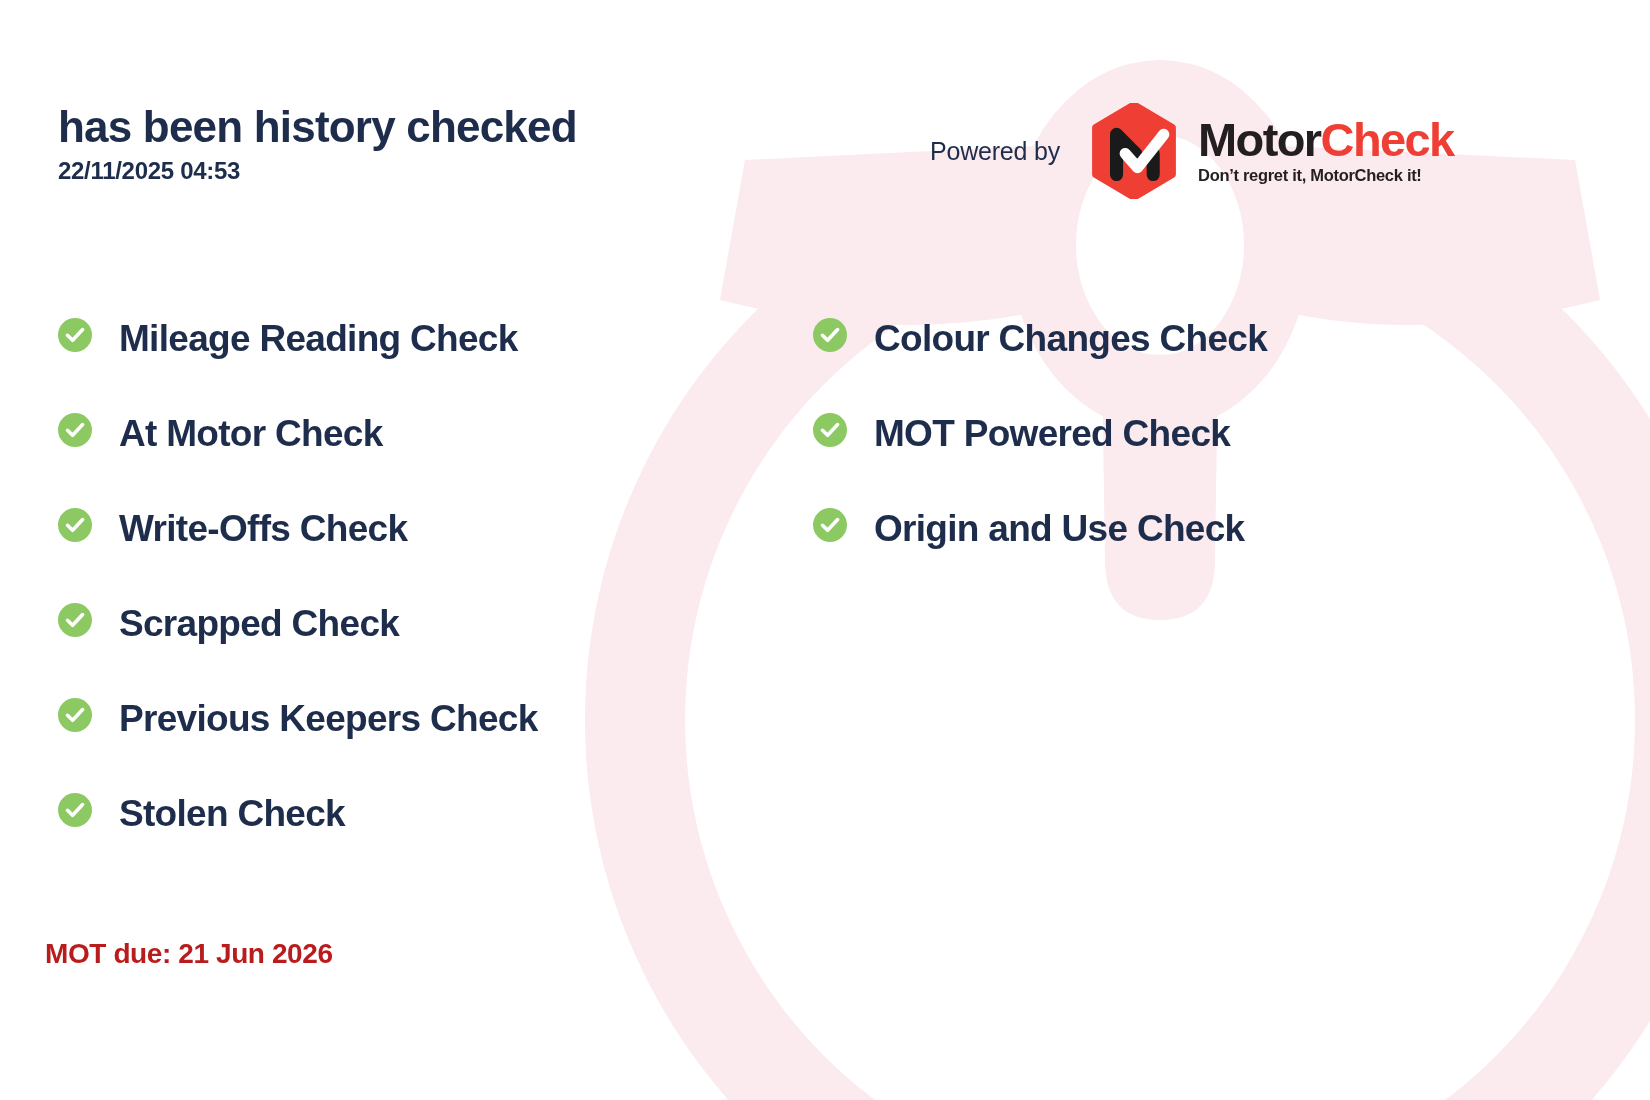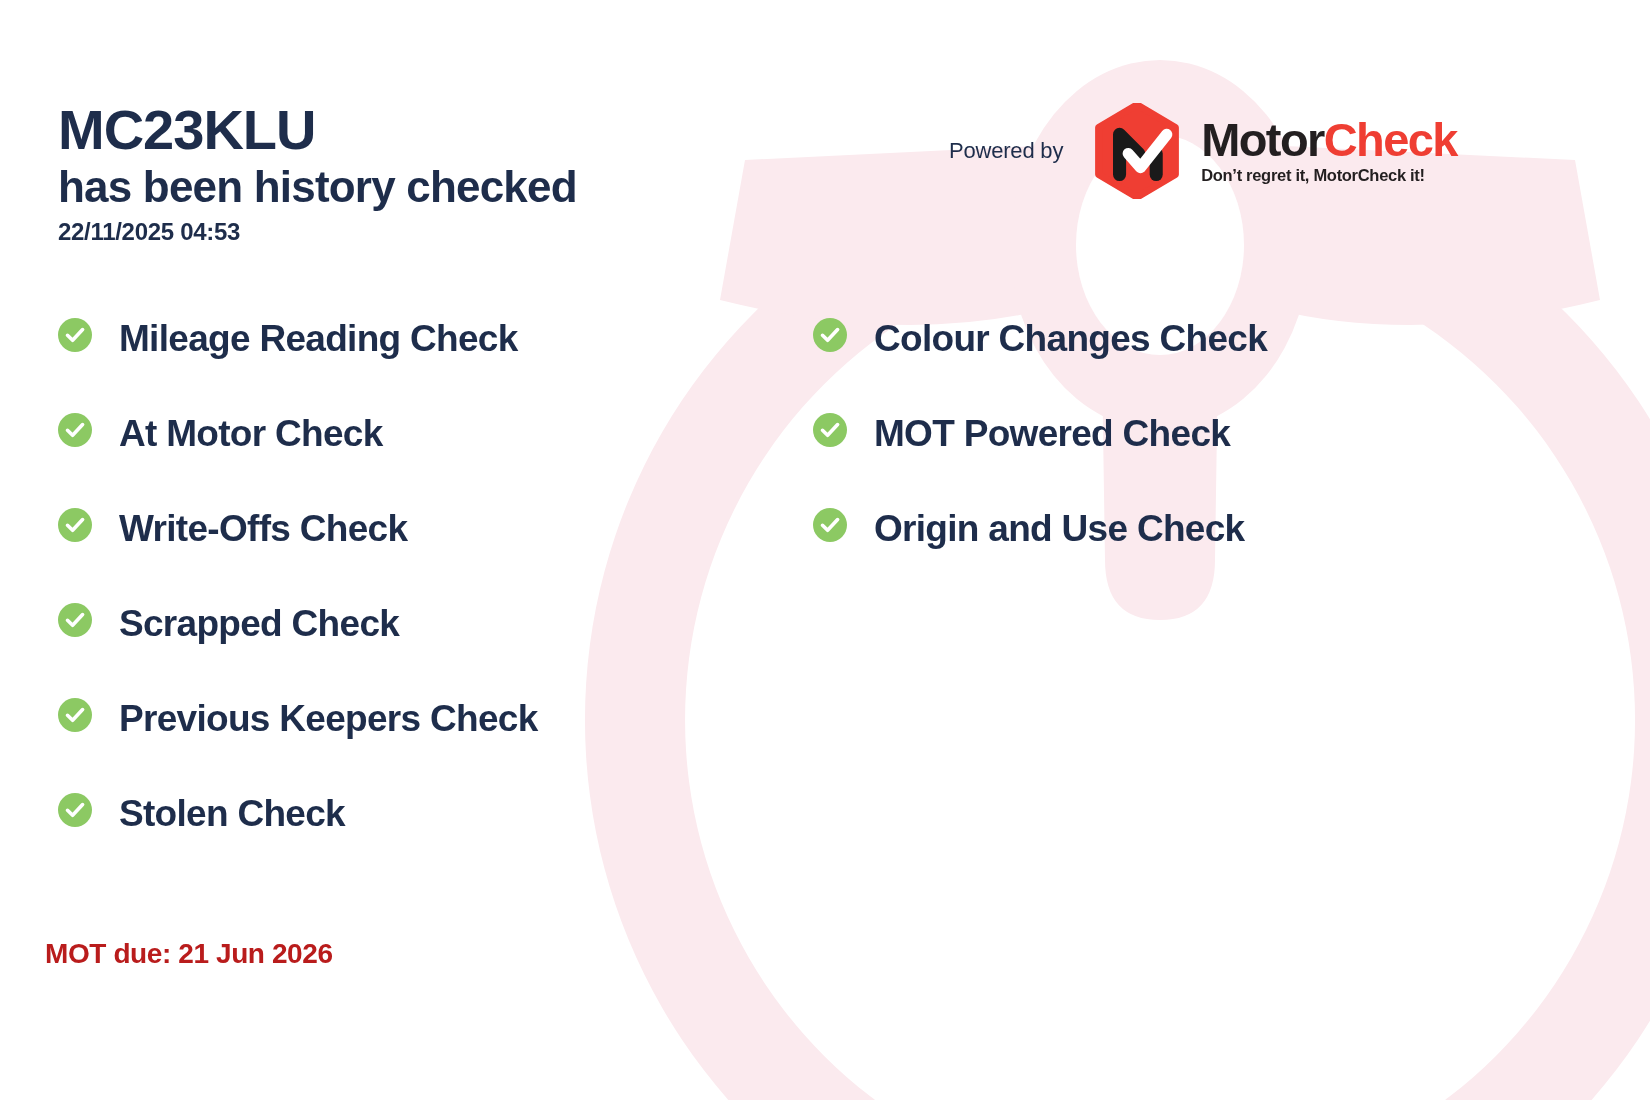--- a/index.html
+++ b/index.html
@@ -38,26 +38,25 @@
   
   #powered-block {
     position: absolute;
     top: 103px;
     left: 930px;
     display: flex;
     align-items: center;
   }
 
   #powered-label {
-    font-size: 22px;
+    font-size: 25px;
     font-weight: 500;
     color: #1e2d4b;
     letter-spacing: -0.2px;
     white-space: nowrap;
-    margin-left: 19px;
   }
 
   #logo-lockup {
     display: flex;
     align-items: center;
     margin-left: 30px;
   }
 
   #logo-mark {
     width: 88px;
@@ -232,21 +231,20 @@
       <div id="logo-wordmark">
         <div id="logo-word-line">
           <span class="w-motor">Motor</span><span class="w-check">Check</span>
         </div>
         <div id="logo-tagline">Don’t regret it, MotorCheck it!</div>
       </div>
     </div>
   </div>
 
   <div id="headline-block">
-    <div id="reg-plate">MC23KLU</div>
     <div id="headline-sub">has been history checked</div>
     <div id="timestamp">22/11/2025 04:53</div>
   </div>
 
   <div id="checks">
 
     <div class="check-col" id="check-col-left">
 
       <div class="check-item">
         <svg class="check-badge" viewBox="0 0 34 34" xmlns="http://www.w3.org/2000/svg">

